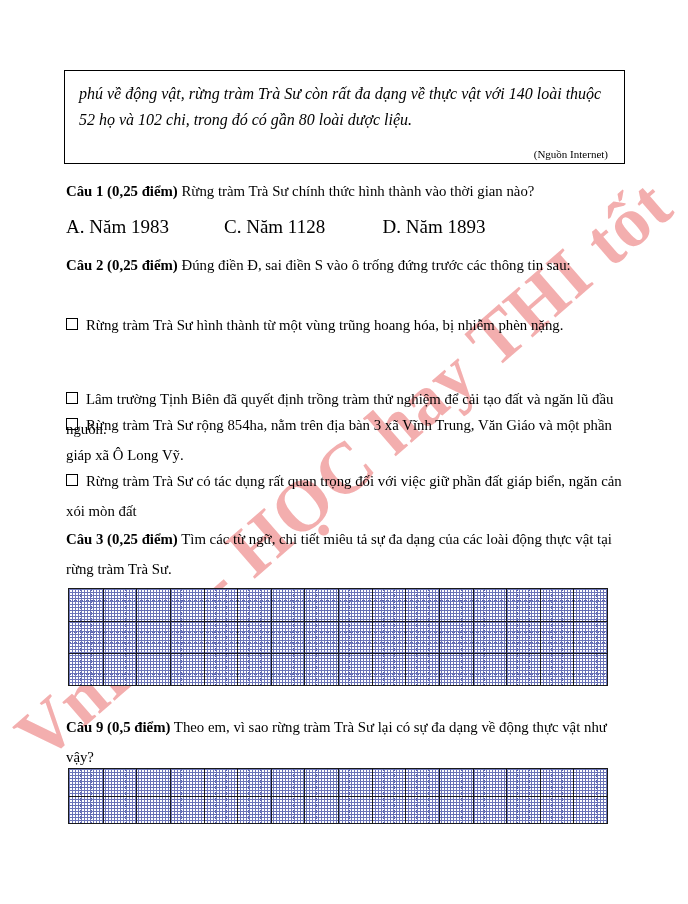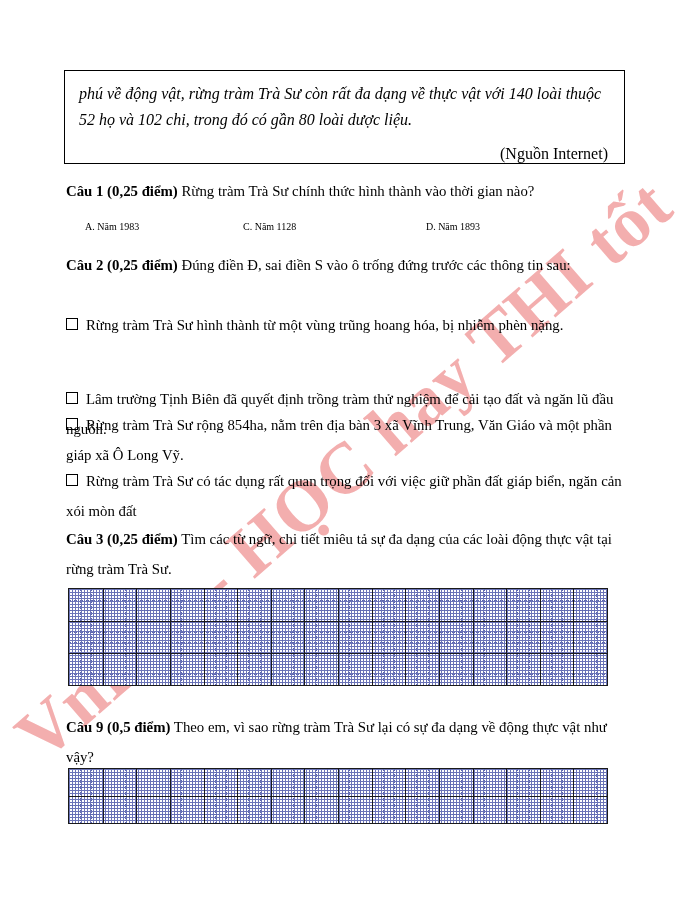--- a/index.html
+++ b/index.html
@@ -55,45 +55,44 @@
     box-sizing: border-box;
     padding: 10px 14px 0 14px;
   }
   .quote-line {
     font-style: italic;
     font-size: 16px;
     line-height: 26px;
     white-space: nowrap;
   }
   .quote-source {
-    font-size: 16px;
+    font-size: 11px;
     line-height: 26px;
     text-align: right;
     margin-top: 8px;
     padding-right: 2px;
   }
 
   
   .block {
     position: absolute;
     left: 66px;
     width: 558px;
     font-size: 14.8px;
     line-height: 30px;
   }
   .q-label { font-weight: 700; }
 
   .opts {
     position: absolute;
     left: 66px;
     width: 560px;
-    font-size: 10px;
+    font-size: 19px;
     line-height: 30px;
     display: flex;
-    margin-left: 19px;
   }
   .opts span { display: inline-block; }
   .opt-a { width: 158px; }
   .opt-b { width: 148px; }
   .opt-c { width: 150px; }
   .opt-d { width: 120px; text-align: center; }
 
   .cb-item {
     position: absolute;
     left: 66px;

